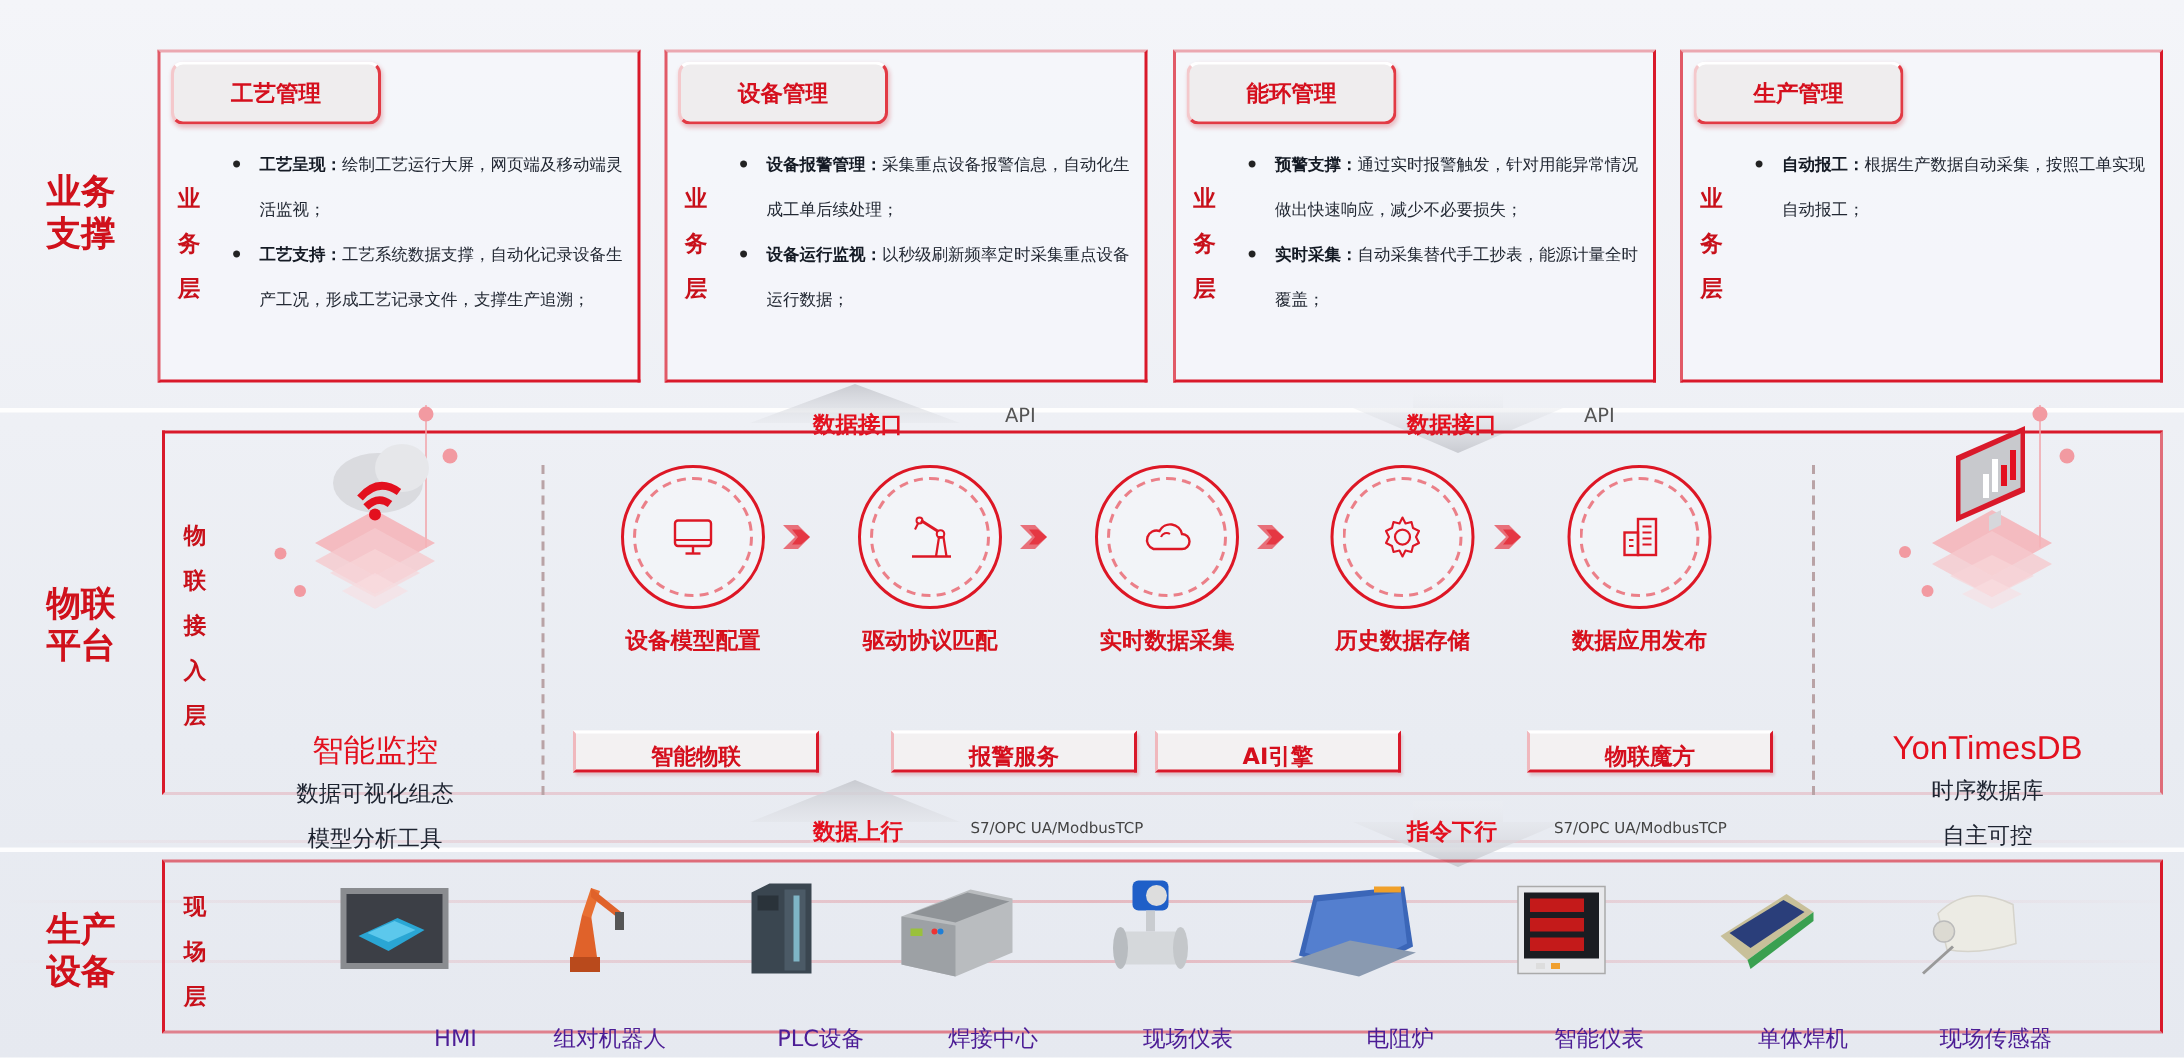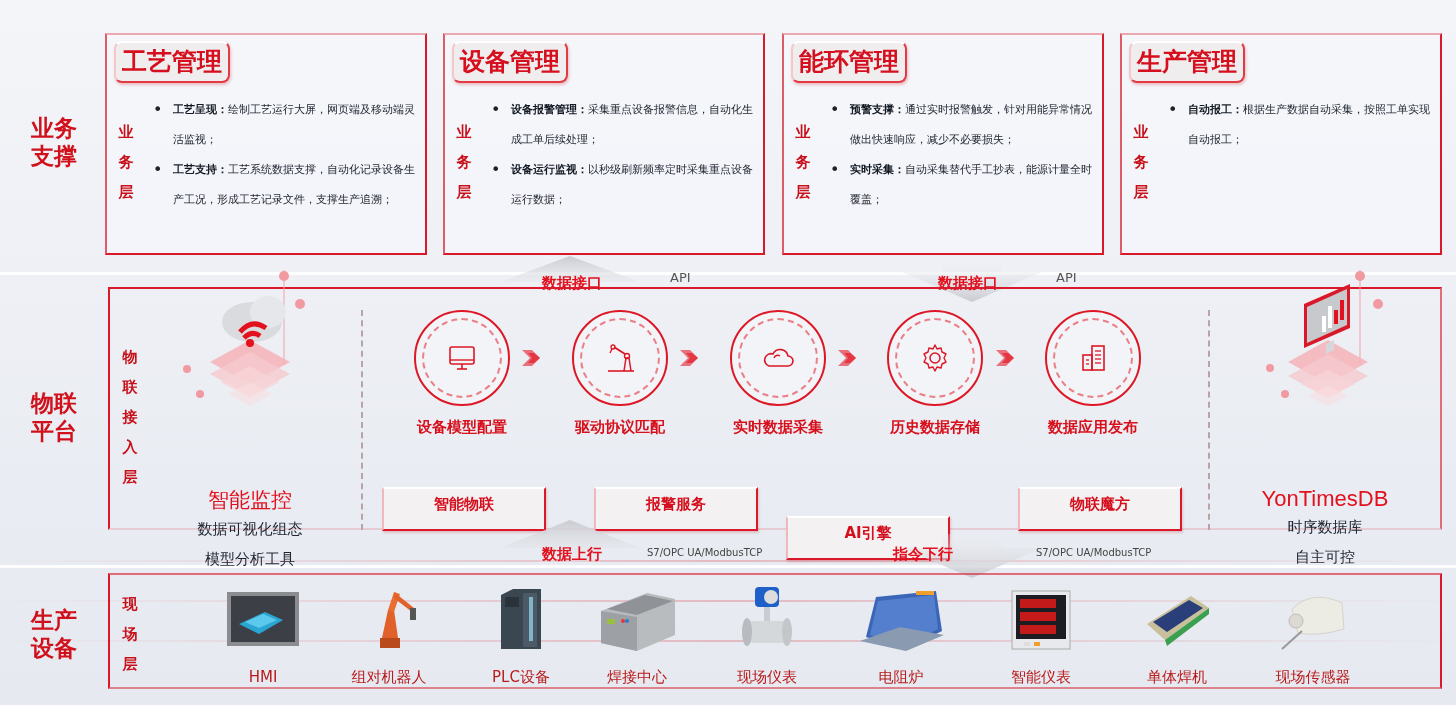--- a/index.html
+++ b/index.html
@@ -28,27 +28,27 @@
   }
   
   .card {
     position: absolute; top: 33px; height: 222px;
     border: 2px solid #d9192a;
     border-top-color: rgba(217,25,42,0.35);
     border-left-color: rgba(217,25,42,0.7);
     background: rgba(244,246,250,0.85);
   }
   .card-title {
-    position: absolute; left: 7px; top: 6px; width: 116px; height: 42px;
+    position: absolute; left: 7px; top: 6px; width: 140px; height: 42px;
     border-radius: 8px;
     background: #efedee;
     border: 2px solid #e23a44;
     border-top-color: #fff; border-left-color: #f4c8cb;
     box-shadow: 1px 2px 3px rgba(200,20,30,0.25);
-    color: #d50f1d; font-weight: bold; font-size: 25px; line-height: 38px; text-align: center;
+    color: #d50f1d; font-weight: bold; font-size: 15px; line-height: 38px; text-align: center;
   }
   .card .layer-label { left: 8px; top: 82px; }
   .card ul { position: absolute; left: 44px; top: 60px; right: 8px; list-style: none; }
   .card li { font-size: 11px; line-height: 30px; color: #222833; position: relative; padding-left: 22px; }
   .card li::before { content: "•"; position: absolute; left: 2px; top: 0; color: #222; font-size: 16px; }
   .card li b { font-weight: bold; color: #141a24; }
 
   
   .platform {
     position: absolute; left: 108px; top: 287px; width: 1334px; height: 243px;
@@ -65,41 +65,41 @@
     border: 2px solid #dd1725; position: relative; background: rgba(255,255,255,0.35);
   }
   .circle::after {
     content: ""; position: absolute; left: 6px; top: 6px; right: 6px; bottom: 6px;
     border-radius: 50%; border: 2px dashed #eb7f88;
   }
   .circle svg { position: absolute; left: 28px; top: 28px; width: 36px; height: 36px; }
   .step-label { margin-top: 12px; color: #d7101c; font-weight: bold; font-size: 15px; }
   .chev { position: absolute; top: 347px; width: 22px; height: 22px; }
   .pill {
-    position: absolute; top: 487px; width: 164px; height: 44px;
+    position: absolute; top: 487px; width: 164px; height: 28px;
     background: #f3f1f2; border: 2px solid #d9192a;
     border-top-color: #ffffff; border-left-color: #f0b8bd;
     color: #d50f1d; font-weight: bold; font-size: 15px; line-height: 30px; text-align: center;
     box-shadow: 1px 2px 2px rgba(180,20,30,0.2);
   }
   .side-title { position: absolute; text-align: center; font-weight: normal; margin-top: 46px; }
   .big-red { color: #e3101e; font-size: 21px; }
   .sub-dark { color: #1d2330; font-size: 15px; line-height: 30px; }
   .arrow-up, .arrow-down { position: absolute; }
 
   
   .field {
     position: absolute; left: 108px; top: 573px; width: 1334px; height: 116px;
     border: 2px solid #d9192a;
     border-top-color: rgba(217,25,42,0.6);
     border-bottom-color: rgba(217,25,42,0.5);
   }
   .device { position: absolute; top: 585px; width: 110px; text-align: center; }
   .device .img { height: 70px; margin: 0 auto; position: relative; }
-  .device .dlabel { margin-top: 9px; font-size: 15px; color: #b91c1c; }
+  .device .dlabel { margin-top: 24px; font-size: 15px; color: #4c1d95; text-align: right; }
   .proto-label { position: absolute; font-size: 10px; color: #444; }
 </style>
 </head>
 <body>
 
 <div class="bg-streak" style="top:560px;"></div>
 <div class="bg-streak" style="top:600px;"></div>
 <div class="bg-streak" style="top:640px;"></div>
 <div class="bg-white-band" style="top:272px;"></div>
 <div class="bg-white-band" style="top:565px;"></div>
@@ -273,21 +273,21 @@
       <line x1="20" y1="23" x2="26" y2="23" stroke="#dd1725" stroke-width="1.3"></line>
       <line x1="11" y1="20" x2="14" y2="20" stroke="#dd1725" stroke-width="1.3"></line>
       <line x1="11" y1="24" x2="14" y2="24" stroke="#dd1725" stroke-width="1.3"></line>
     </svg>
   </div>
   <div class="step-label">数据应用发布</div>
 </div>
 
 <div class="pill" style="left:382px;">智能物联</div>
 <div class="pill" style="left:594px;">报警服务</div>
-<div class="pill" style="left:786px;margin-top:29px;">AI引擎</div>
+<div class="pill" style="left:770px;">AI引擎</div>
 <div class="pill" style="left:1018px;">物联魔方</div>
 
 <svg style="position:absolute; left:1260px; top:270px;" width="140" height="150">
   <line x1="100" y1="0" x2="100" y2="95" stroke="#f2a3a9" stroke-width="1"></line>
   <circle cx="100" cy="6" r="5" fill="#f29aa1"></circle>
   <circle cx="118" cy="34" r="5" fill="#f29aa1"></circle>
   <circle cx="10" cy="98" r="4" fill="#f29aa1"></circle>
   <circle cx="25" cy="124" r="4" fill="#f29aa1"></circle>
   <g opacity="0.85">
     <polygon points="68,70 108,92 68,114 28,92" fill="#f6b3b8"></polygon>
@@ -311,21 +311,21 @@
 
 <svg class="arrow-up" style="left:500px; top:520px;" width="140" height="44">
   <polygon points="70,0 140,28 100,28 100,44 40,44 40,28 0,28" fill="url(#gu)"></polygon>
 </svg>
 <div class="iface-label" style="left:542px; top:545px;">数据上行</div>
 <div class="proto-label" style="left:647px; top:547px;">S7/OPC UA/ModbusTCP</div>
 
 <svg class="arrow-down" style="left:902px; top:534px;" width="140" height="44">
   <polygon points="40,0 100,0 100,14 140,14 70,44 0,14 40,14" fill="url(#gd)"></polygon>
 </svg>
-<div class="iface-label" style="left:893px; top:545px;">指令下行</div>
+<div class="iface-label" style="left:938px; top:545px;">指令下行</div>
 <div class="proto-label" style="left:1036px; top:547px;">S7/OPC UA/ModbusTCP</div>
 
 <div class="field"></div>
 <div class="layer-label" style="left:119px; top:589px;">现场层</div>
 
 <div class="device" style="left:208px;">
   <svg class="img" width="76" height="60" viewBox="0 0 76 60">
     <rect x="2" y="2" width="72" height="54" fill="#8a8c90"></rect>
     <rect x="6" y="6" width="64" height="46" fill="#3c3f46"></rect>
     <polygon points="14,34 40,22 58,30 34,44" fill="#2aa6d4"></polygon>

